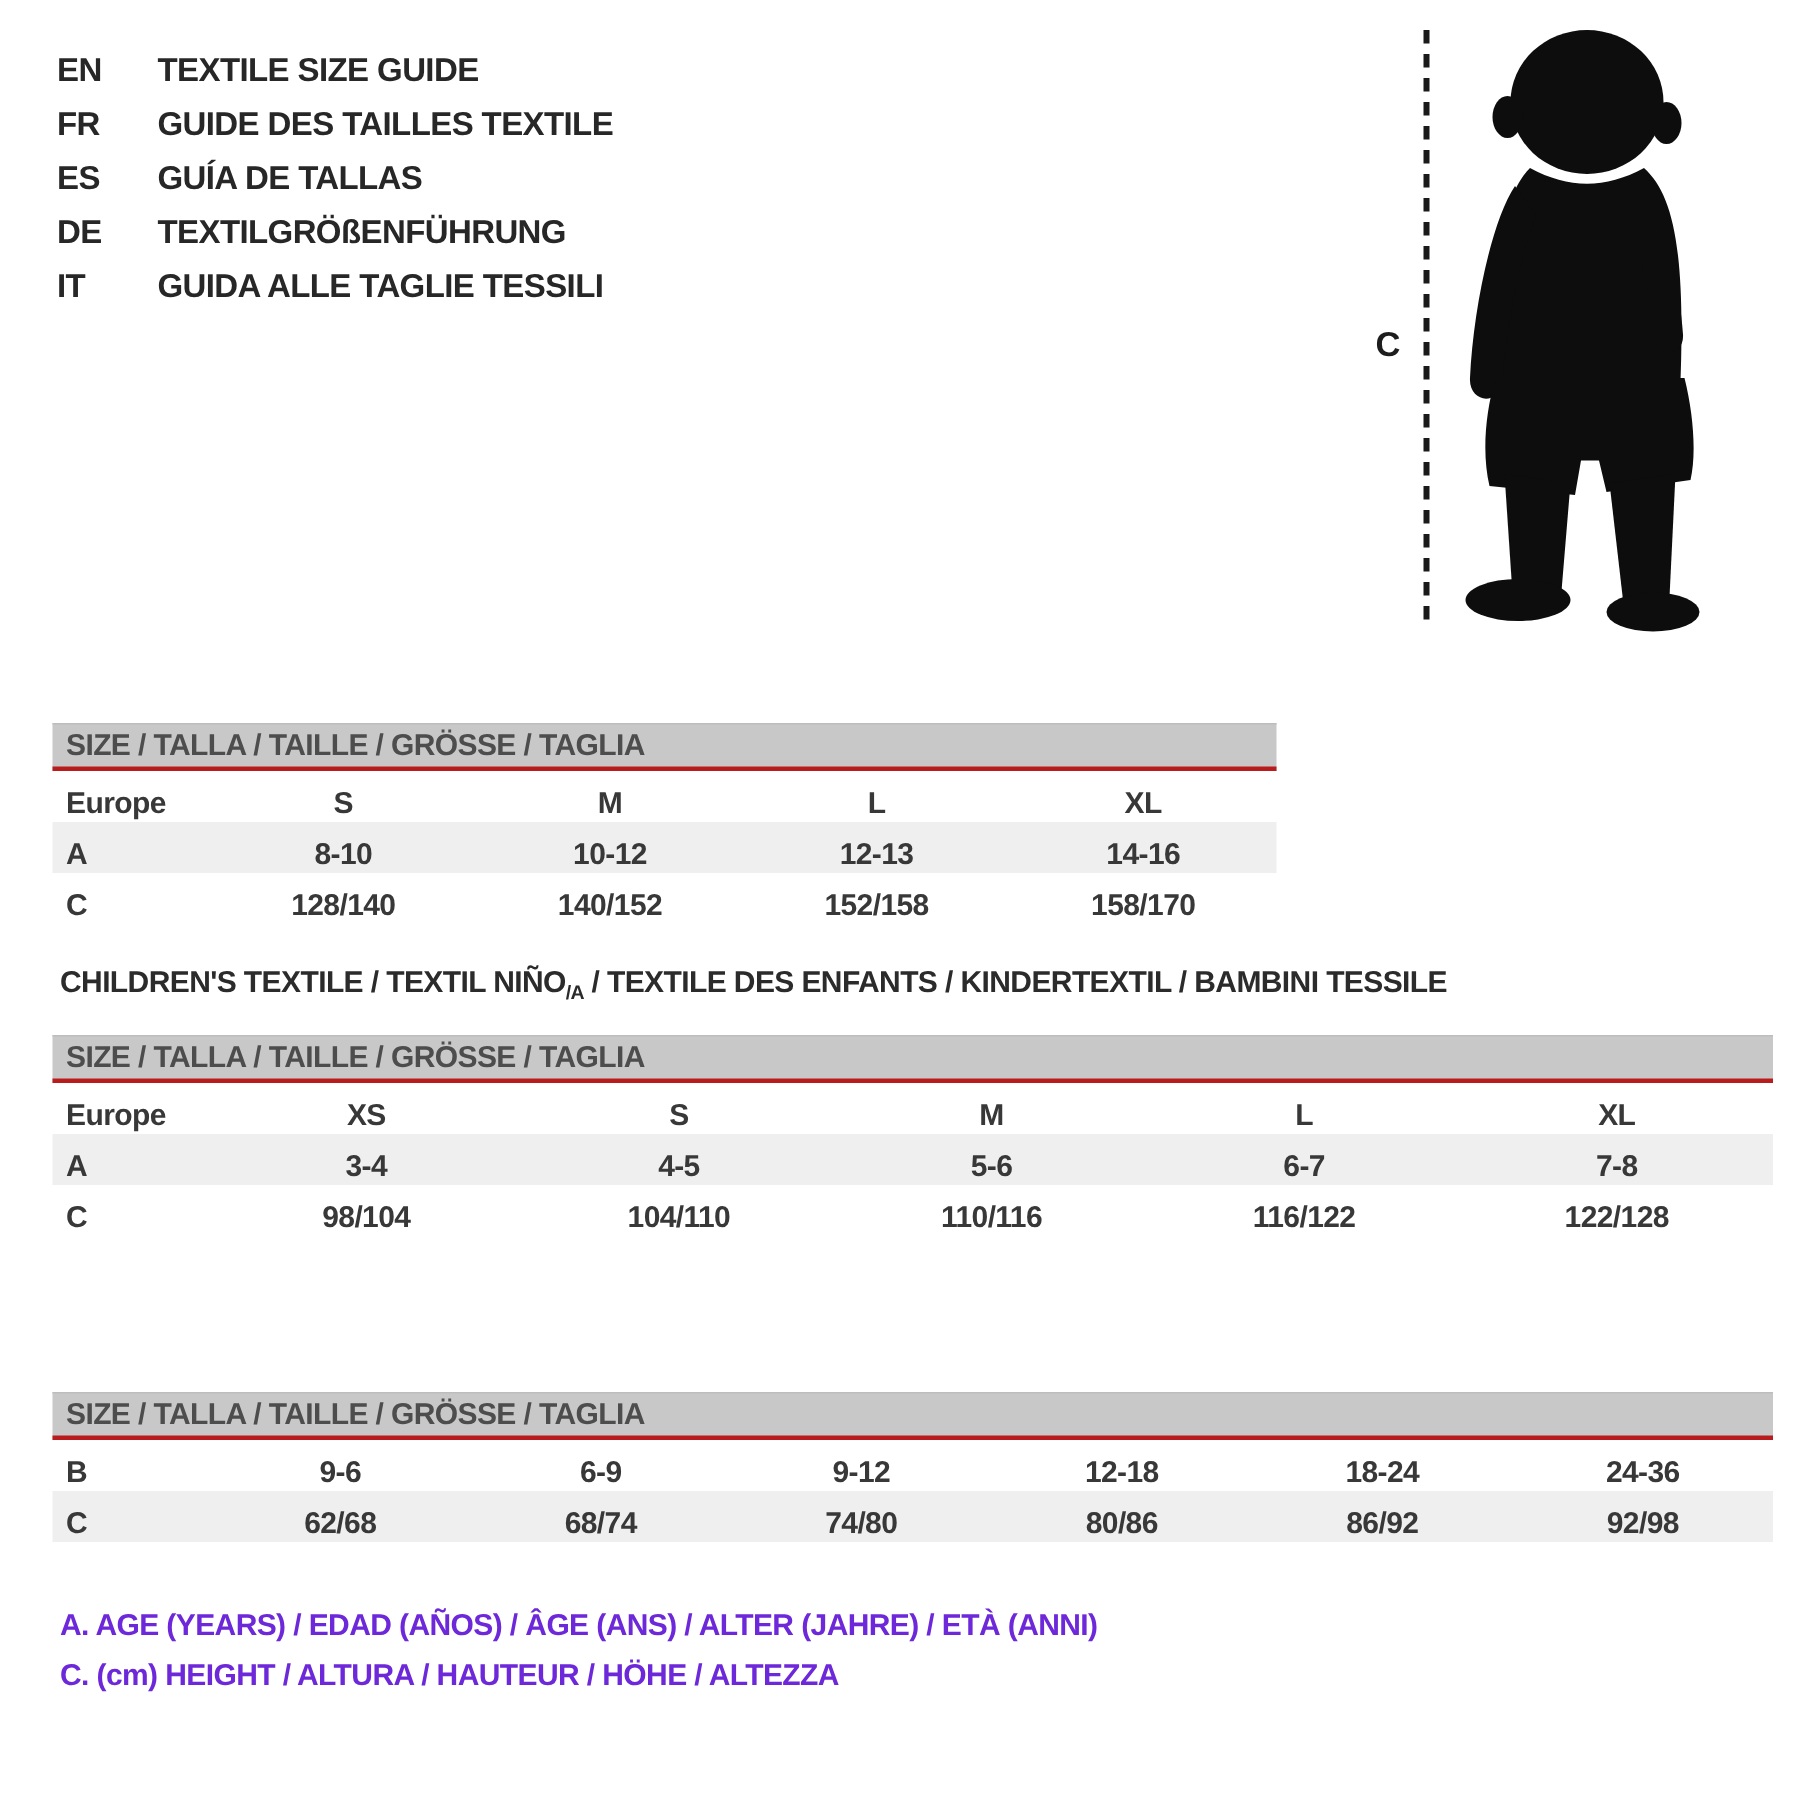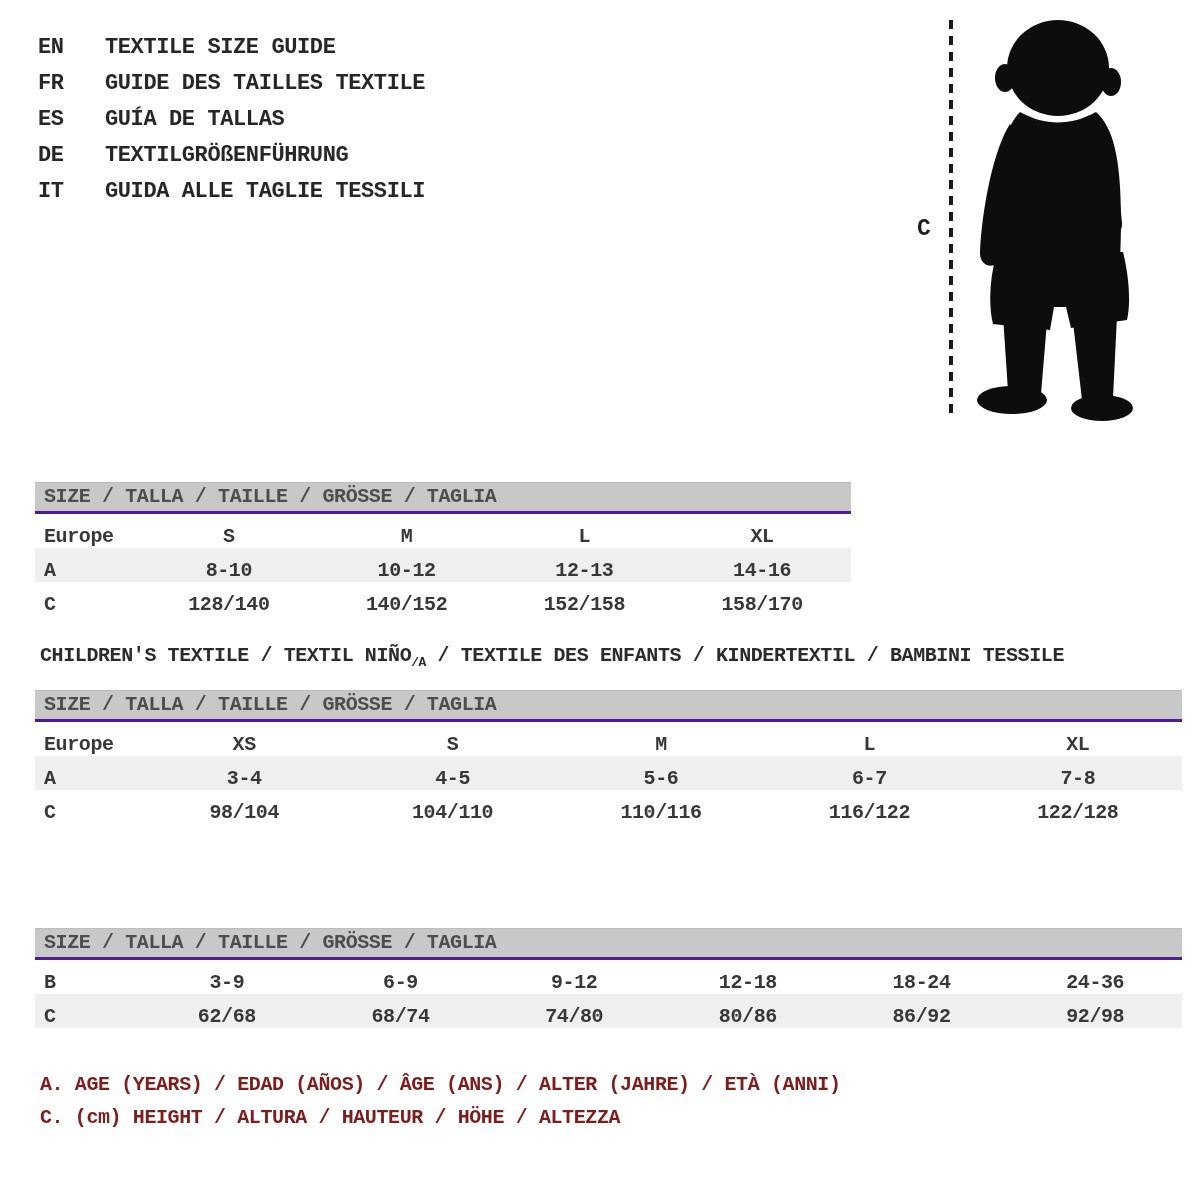--- a/index.html
+++ b/index.html
@@ -1,21 +1,21 @@
 <!DOCTYPE html>
 <html><head>
 <meta charset="utf-8">
 <style>
   html, body { margin: 0; padding: 0; background: #ffffff; }
   .page {
     position: relative;
     width: 1200px;
     height: 1200px;
     background: #ffffff;
-    font-family: Liberation Mono, monospace;
+    font-family: Liberation Sans, sans-serif;
     font-weight: bold;
     font-stretch: condensed;
     letter-spacing: -0.4px;
     color: #2e2e2e;
     overflow: hidden;
   }
 
   
   .lang-list { position: absolute; left: 38px; top: 29px; }
   .lang-row { display: flex; align-items: center; height: 36px; font-size: 22px; color: #272727; }
@@ -36,33 +36,33 @@
   
   .size-table { position: absolute; }
   .table-junior { left: 35px; top: 482px; width: 816px; }
   .table-children { left: 35px; top: 690px; width: 1147px; }
   .table-babies { left: 35px; top: 928px; width: 1147px; }
 
   .size-bar {
     height: 28px;
     background: #c8c8c8;
     border-top: 1px solid #bdbdbd;
-    border-bottom: 3px solid #4c1d95;
+    border-bottom: 3px solid #b91c1c;
     color: #4d4d4d;
     font-size: 20px;
     line-height: 28px;
     padding-left: 9px;
   }
   .trow { display: flex; align-items: flex-end; height: 34px; font-size: 20px; color: #383838; }
   .trow.shaded { background: #efefef; }
   .tlabel { flex: 0 0 105px; width: 105px; padding-left: 9px; box-sizing: border-box; }
   .tcell { flex: 1 1 0; text-align: center; }
 
   
-  .legend { position: absolute; left: 40px; top: 1068px; font-size: 20px; color: #7f1d1d; }
+  .legend { position: absolute; left: 40px; top: 1068px; font-size: 20px; color: #6d28d9; }
   .legend-line { height: 33px; line-height: 33px; }
 </style>
 </head>
 <body>
 
 <div class="page">
 
   <div class="lang-list">
     <div class="lang-row">
       <span class="lang-code">EN</span>
@@ -159,21 +159,21 @@
       <span class="tcell">110/116</span>
       <span class="tcell">116/122</span>
       <span class="tcell">122/128</span>
     </div>
   </div>
 
   <div class="size-table table-babies">
     <div class="size-bar">SIZE / TALLA / TAILLE / GRÖSSE / TAGLIA</div>
     <div class="trow">
       <span class="tlabel">B</span>
-      <span class="tcell">3-9</span>
+      <span class="tcell">9-6</span>
       <span class="tcell">6-9</span>
       <span class="tcell">9-12</span>
       <span class="tcell">12-18</span>
       <span class="tcell">18-24</span>
       <span class="tcell">24-36</span>
     </div>
     <div class="trow shaded">
       <span class="tlabel">C</span>
       <span class="tcell">62/68</span>
       <span class="tcell">68/74</span>

